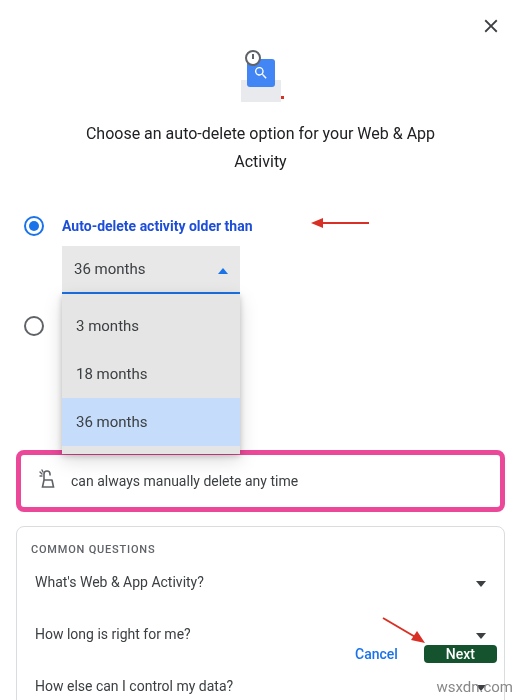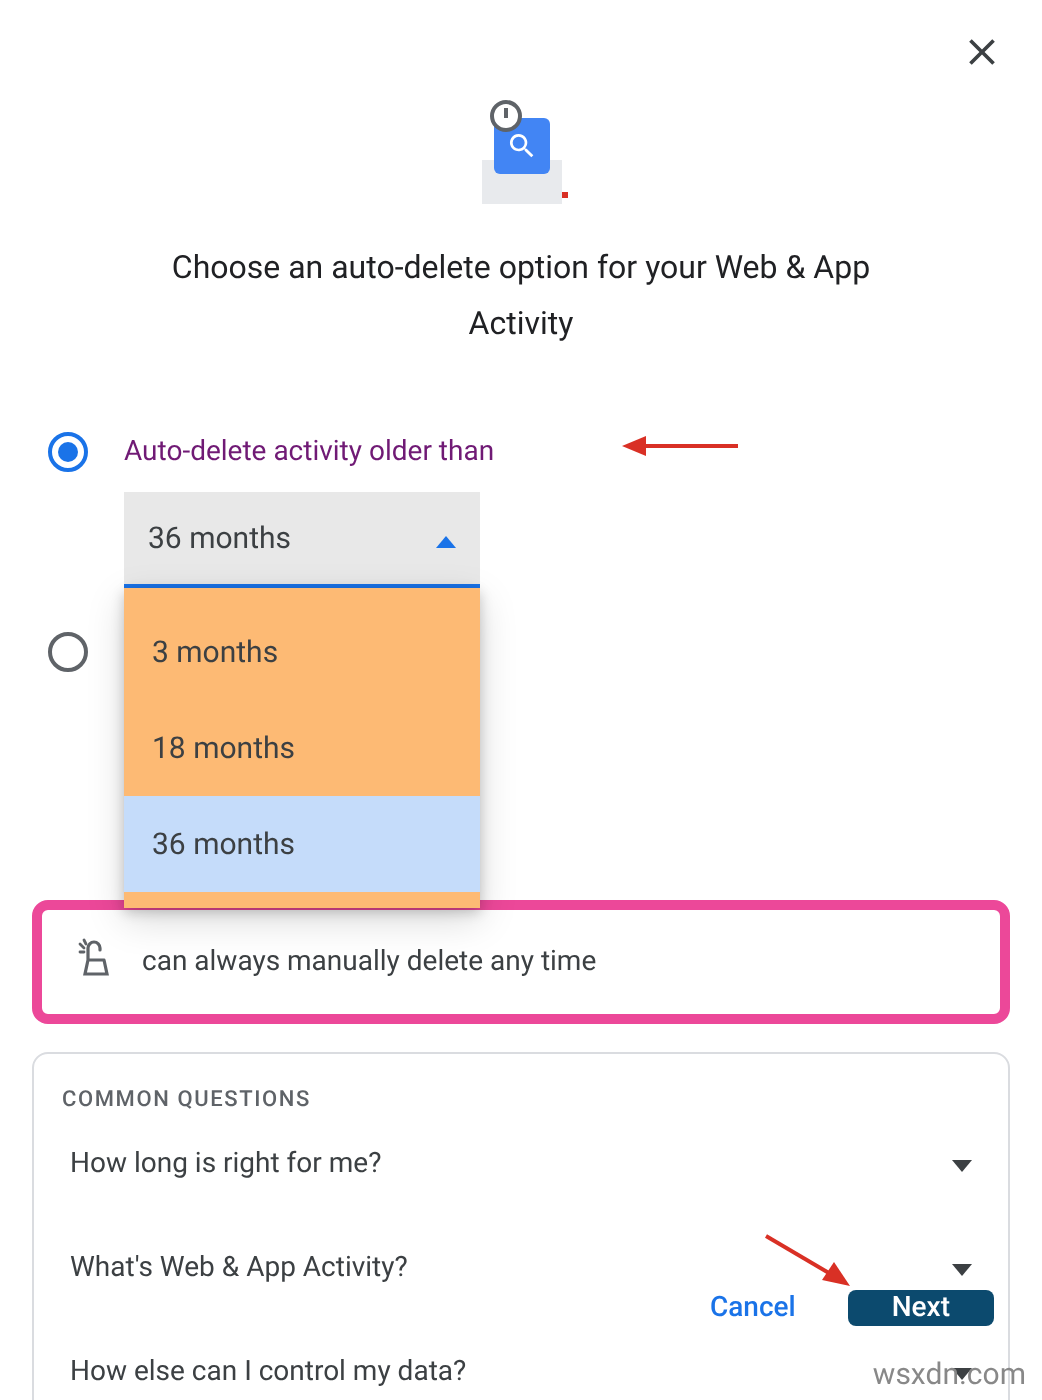--- a/index.html
+++ b/index.html
@@ -12,41 +12,41 @@
     .hero .doc { width: 28px; height: 28px; background: #4285f4; position: absolute; top: 7px; border-radius: 3px; display: flex; align-items: center; justify-content: center; }
     .hero .doc svg { width: 16px; height: 16px; }
     .hero .clock { position: absolute; top: -2px; left: 10px; width: 16px; height: 16px; border: 2px solid #5f6368; background: #fff; border-radius: 50%; }
     .hero .clock:after { content:''; position: absolute; top: 2px; left: 5px; width: 2px; height: 5px; background: #5f6368; }
     .hero .dot { position: absolute; bottom: 5px; right: 3px; width: 3px; height: 3px; background: #d93025; }
     .title { text-align: center; font-size: 16px; color: #202124; line-height: 28px; font-weight: 400; padding: 0 50px; margin-bottom: 36px; }
     .option-row { display: flex; align-items: center; gap: 18px; padding: 4px 0 4px 8px; margin-bottom: 6px; position: relative; }
     .radio { width: 20px; height: 20px; border: 2px solid #5f6368; border-radius: 50%; flex: none; position: relative; cursor: pointer; }
     .radio.selected { border-color: #1a73e8; }
     .radio.selected:after { content: ''; position: absolute; width: 10px; height: 10px; background: #1a73e8; border-radius: 50%; top: 3px; left: 3px; }
-    .option-label { font-size: 14px; color: #701a75; font-weight: 400; }
+    .option-label { font-size: 14px; color: #1d4ed8; font-weight: 700; }
     .arrow-red { position: absolute; left: 295px; top: 3px; }
     .arrow-red svg { width: 60px; height: 14px; }
     .dropdown-wrap { margin-left: 46px; position: relative; }
     .dropdown-closed { width: 178px; height: 48px; background: #e8e8e8; border-bottom: 2px solid #1a73e8; display: flex; align-items: center; justify-content: space-between; padding: 0 12px; cursor: pointer; }
     .dropdown-closed span { font-size: 15px; color: #3c4043; }
-    .menu { position: absolute; top: 48px; left: 0; width: 178px; background: #fdba74; box-shadow: 0 2px 6px rgba(0,0,0,0.2), 0 6px 18px rgba(0,0,0,0.15); z-index: 10; padding: 8px 0; }
+    .menu { position: absolute; top: 48px; left: 0; width: 178px; background: #e5e5e5; box-shadow: 0 2px 6px rgba(0,0,0,0.2), 0 6px 18px rgba(0,0,0,0.15); z-index: 10; padding: 8px 0; }
     .menu-item { height: 48px; display: flex; align-items: center; padding: 0 14px; font-size: 15px; color: #3c4043; cursor: pointer; }
     .menu-item.sel { background: #c5dcfa; }
     .option-row.second { margin-top: 18px; }
     .info-card { margin-top: 110px; border: 5px solid #ec4899; border-radius: 8px; padding: 14px 14px; display: flex; align-items: center; gap: 12px; }
     .info-icon { width: 24px; height: 24px; flex: none; display: flex; align-items: center; justify-content: center; }
     .info-text { font-size: 14px; color: #3c4043; }
     .cq { margin-top: 14px; border: 1px solid #dadce0; border-radius: 8px; padding: 16px 14px 0 14px; }
     .cq-title { font-size: 11px; letter-spacing: 0.8px; color: #5f6368; font-weight: 500; text-transform: uppercase; }
     .cq-row { display: flex; align-items: center; justify-content: space-between; padding: 18px 4px; font-size: 14px; color: #3c4043; cursor: pointer; }
     .cq-row + .cq-row { border-top: none; }
     .caret-down svg { width: 10px; height: 6px; }
     .footer { position: absolute; bottom: 30px; right: 24px; display: flex; align-items: center; gap: 20px; }
     .btn-cancel { color: #1a73e8; font-size: 14px; font-weight: 500; cursor: pointer; padding: 8px 6px; }
-    .btn-next { background: #0c4a6e; color: #fff; font-size: 14px; font-weight: 500; padding: 1px 22px; border-radius: 4px; cursor: pointer; border: none; }
+    .btn-next { background: #14532d; color: #fff; font-size: 14px; font-weight: 500; padding: 1px 22px; border-radius: 4px; cursor: pointer; border: none; }
     .footer-arrow { position: absolute; bottom: 50px; right: 90px; }
     .footer-arrow svg { width: 50px; height: 30px; }
     .watermark { position: absolute; bottom: 4px; right: 8px; font-size: 15px; color: #888; }
     .chev svg { width: 10px; height: 6px; }
   </style>
 </head>
 <body>
 
 <div class="dialog">
   <div class="close-btn">
@@ -103,27 +103,27 @@
           <path d="M9 11V5a3 3 0 016 0v1M9 11l-1.5 7h11L17 11M9 11h8" stroke="#5f6368" stroke-width="1.6" fill="none" stroke-linecap="round"></path>
           <path d="M5 3l2 2M5 7h2M7 1l1 2" stroke="#5f6368" stroke-width="1.4" stroke-linecap="round"></path>
         </svg>
     </div>
     <div class="info-text">can always manually delete any time</div>
   </div>
 
   <div class="cq">
     <div class="cq-title">COMMON QUESTIONS</div>
     <div class="cq-row">
-      <span>How long is right for me?</span>
+      <span>What's Web &amp; App Activity?</span>
       <span class="caret-down"><svg viewBox="0 0 10 6">
             <polygon points="0,0 5,6 10,0" fill="#3c4043"></polygon>
           </svg></span>
     </div>
     <div class="cq-row">
-      <span>What's Web &amp; App Activity?</span>
+      <span>How long is right for me?</span>
       <span class="caret-down"><svg viewBox="0 0 10 6">
             <polygon points="0,0 5,6 10,0" fill="#3c4043"></polygon>
           </svg></span>
     </div>
     <div class="cq-row">
       <span>How else can I control my data?</span>
       <span class="caret-down"><svg viewBox="0 0 10 6">
             <polygon points="0,0 5,6 10,0" fill="#3c4043"></polygon>
           </svg></span>
     </div>

